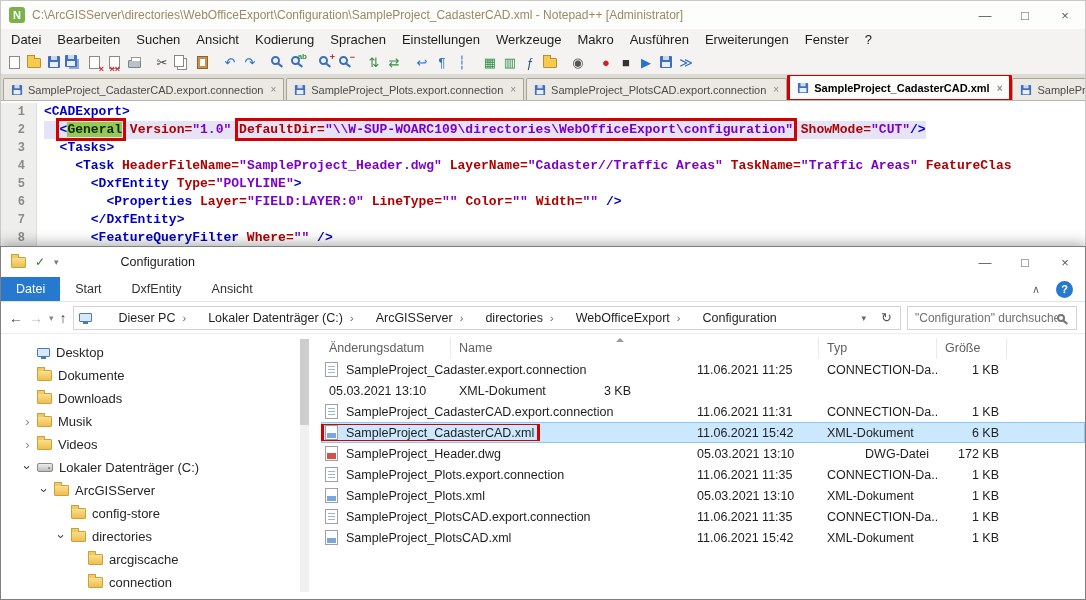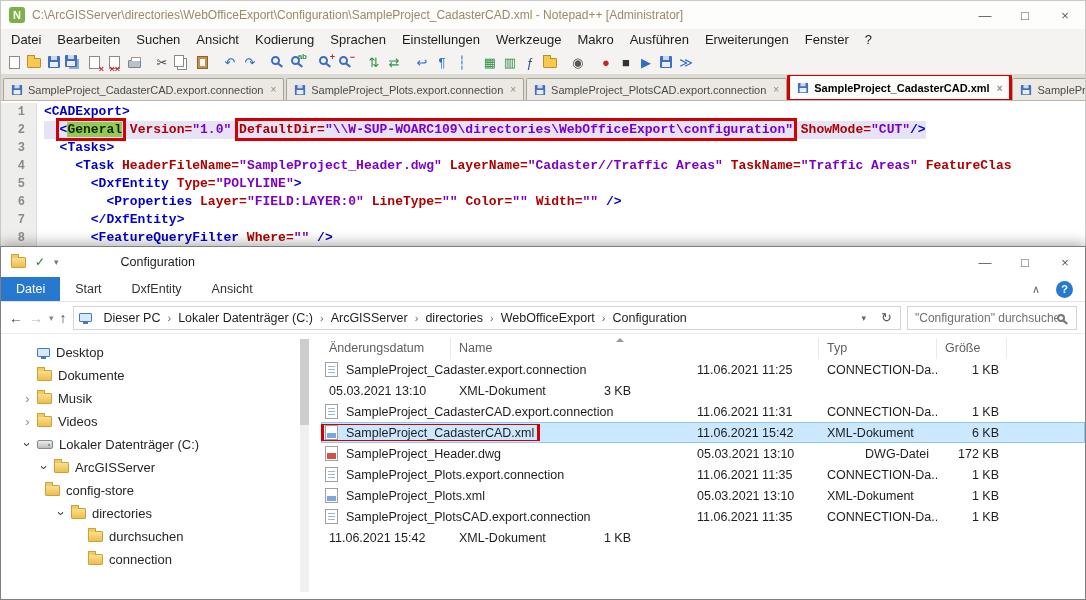--- a/index.html
+++ b/index.html
@@ -76,21 +76,21 @@
   .rtab { padding:0 15px; display:flex; align-items:center; font-size:12.5px; color:#333; }
   .rtab.accent { background:#2779cf; color:#fff; }
   .ribbon-right { margin-left:auto; display:flex; align-items:center; gap:16px; padding-right:12px; }
   .chevron-up { color:#666; font-size:11px; }
   .help { width:17px; height:17px; border-radius:50%; background:#2779cf; color:#fff; font-size:11px; font-weight:bold; display:flex; align-items:center; justify-content:center; }
 
   .addr-row { height:32px; display:flex; align-items:center; gap:6px; padding:0 8px 0 8px; border-bottom:1px solid #ececec; background:#fff; }
   .nav-arrow { font-size:14px; }
   .addr-box { flex:1; height:24px; border:1px solid #d4d4d4; display:flex; align-items:center; font-size:12.5px; color:#1f1f1f; padding-left:5px; background:#fff; }
   .addr-box .crumbs { flex:1; display:flex; align-items:center; overflow:hidden; white-space:nowrap; }
-  .crumb { padding:0 7px; }
+  .crumb { padding:0 7px;margin-left:15px; }
   .crumb-sep { color:#666; font-size:11px; }
   .addr-dd { color:#666; font-size:9px; padding:0 7px; }
   .refresh { color:#555; font-size:13px; padding:0 8px; }
   .idesktop { width:13px; height:9px; background:#d7e8f8; border:1px solid #4a77b8; border-radius:1px; position:relative; flex:none; margin-right:5px; }
   .idesktop::after { content:''; position:absolute; left:3px; bottom:-3px; width:5px; height:2px; background:#4a77b8; }
   .search-box { width:170px; height:24px; border:1px solid #d4d4d4; display:flex; align-items:center; padding:0 5px 0 7px; background:#fff; }
   .search-box input { border:none; outline:none; flex:1; font:12px "Liberation Sans", sans-serif; color:#707070; background:transparent; min-width:0; }
   .search-box input::placeholder { color:#707070; opacity:1; }
   .mag-gray { width:8px; height:8px; border:2px solid #777; border-radius:50%; position:relative; margin-right:6px; flex:none; }
   .mag-gray::after { content:''; position:absolute; width:6px; height:2px; background:#777; right:-5px; bottom:-3px; transform:rotate(38deg); }
@@ -356,53 +356,58 @@
             <span class="exp-arrow"></span>
             <span class="nico idesktop"></span>
             <span class="nav-label">Desktop</span>
           </div>
           <div class="nav-item" style="padding-left: 19px;">
             <span class="exp-arrow"></span>
             <span class="nico ifolder"></span>
             <span class="nav-label">Dokumente</span>
           </div>
           <div class="nav-item" style="padding-left: 19px;">
+            <span class="exp-arrow"></span>
+            <span class="nico ifolder"></span>
+            <span class="nav-label">Downloads</span>
+          </div>
+          <div class="nav-item" style="padding-left: 19px;">
             <span class="exp-arrow">›</span>
             <span class="nico ifolder"></span>
             <span class="nav-label">Musik</span>
           </div>
           <div class="nav-item" style="padding-left: 19px;">
             <span class="exp-arrow">›</span>
             <span class="nico ifolder"></span>
             <span class="nav-label">Videos</span>
           </div>
           <div class="nav-item" style="padding-left: 19px;">
             <span class="exp-arrow open">›</span>
             <span class="nico idrive"></span>
             <span class="nav-label">Lokaler Datenträger (C:)</span>
           </div>
           <div class="nav-item" style="padding-left: 36px;">
             <span class="exp-arrow open">›</span>
             <span class="nico ifolder"></span>
             <span class="nav-label">ArcGISServer</span>
           </div>
-          <div class="nav-item" style="padding-left: 27px;">
+          <div class="nav-item" style="padding-left: 53px;">
             <span class="exp-arrow"></span>
             <span class="nico ifolder"></span>
             <span class="nav-label">config-store</span>
           </div>
           <div class="nav-item" style="padding-left: 53px;">
             <span class="exp-arrow open">›</span>
             <span class="nico ifolder"></span>
             <span class="nav-label">directories</span>
           </div>
           <div class="nav-item" style="padding-left: 70px;">
             <span class="exp-arrow"></span>
             <span class="nico ifolder"></span>
-            <span class="nav-label">durchsuchen</span>
+            <span class="nav-label">arcgiscache</span>
           </div>
           <div class="nav-item" style="padding-left: 70px;">
             <span class="exp-arrow"></span>
             <span class="nico ifolder"></span>
             <span class="nav-label">connection</span>
           </div>
           <div class="vscroll">
             <div class="vthumb"></div>
           </div>
         </div>
@@ -490,20 +495,26 @@
                 <span class="namewrap">
                   <span class="fico conn"></span>
                   <span class="fname">SampleProject_PlotsCAD.export.connection</span>
                 </span>
               </div>
               <div class="cell date" style="width: 130px;"><span>11.06.2021 11:35</span></div>
               <div class="cell type" style="width: 118px;"><span>CONNECTION-Da...</span></div>
               <div class="cell size" style="width: 70px;"><span>1 KB</span></div>
             </div>
             <div class="frow">
+              <div class="cell name" style="width: 368px;">
+                <span class="namewrap">
+                  <span class="fico xml"></span>
+                  <span class="fname">SampleProject_PlotsCAD.xml</span>
+                </span>
+              </div>
               <div class="cell date" style="width: 130px;"><span>11.06.2021 15:42</span></div>
               <div class="cell type" style="width: 118px;"><span>XML-Dokument</span></div>
               <div class="cell size" style="width: 70px;"><span>1 KB</span></div>
             </div>
           </div>
       </div>
     </div>
   </section>
 </div>
 

